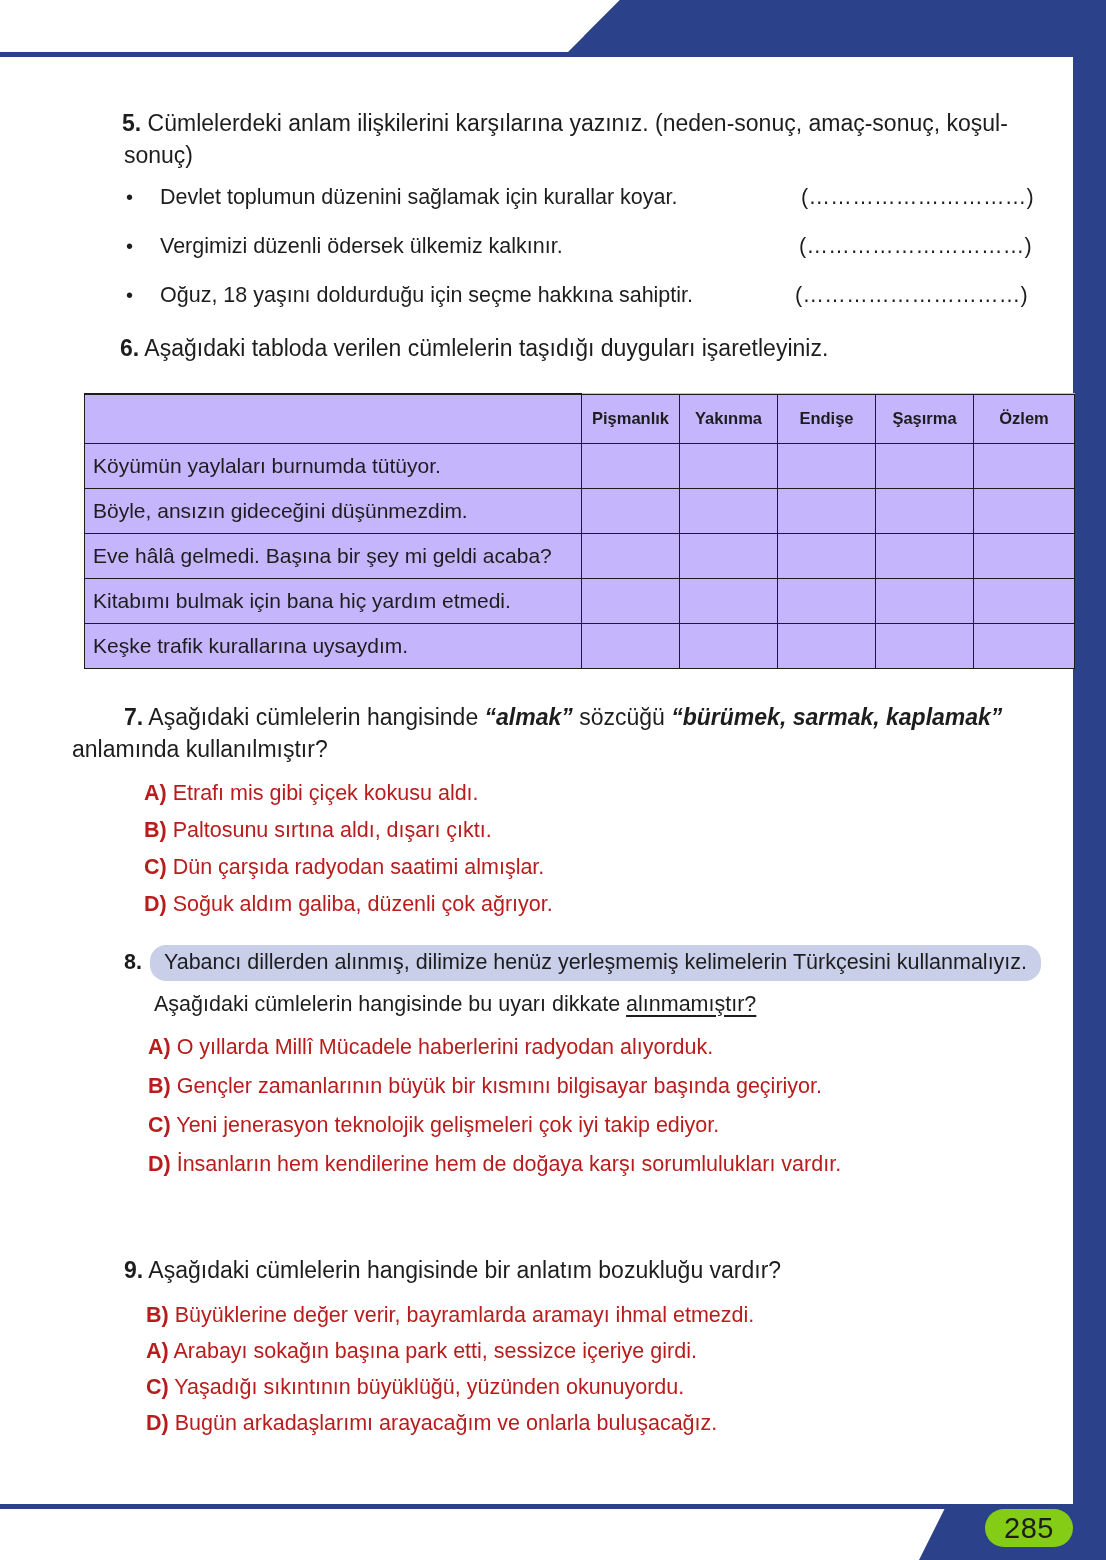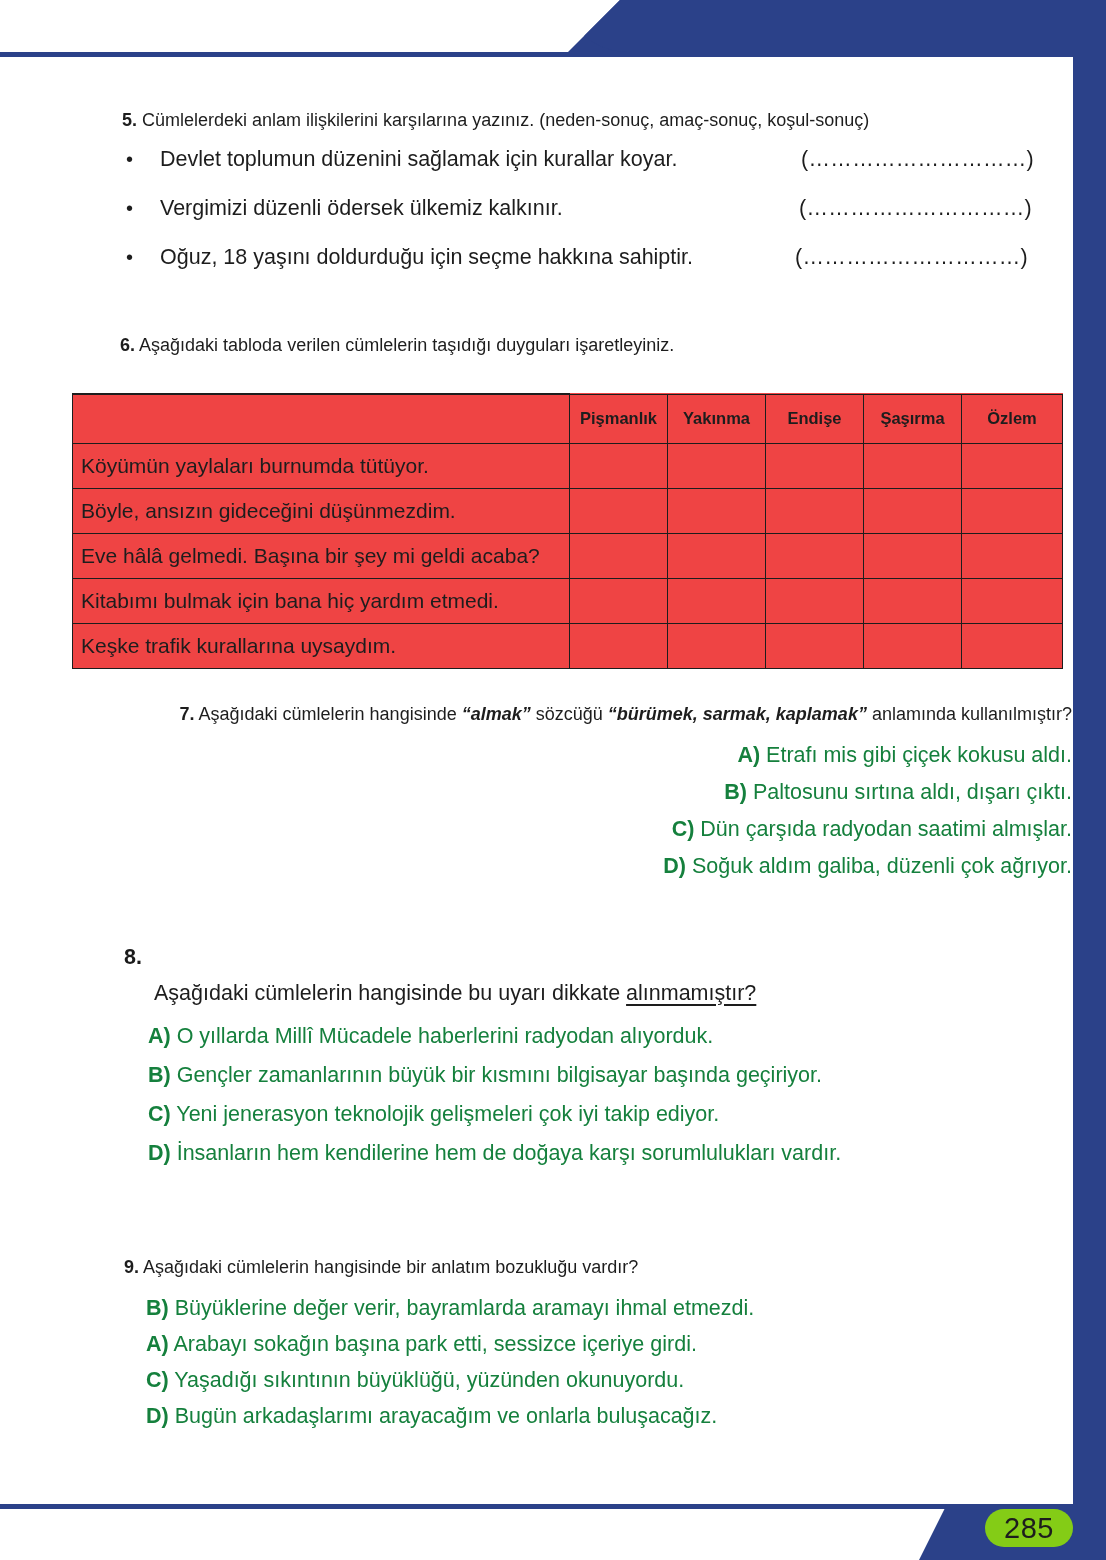--- a/index.html
+++ b/index.html
@@ -119,21 +119,21 @@
     width: 1073px;
     height: 1444px;
     padding: 0;
   }
 
   .q-block { position: absolute; width: 1000px; }
 
   .q-num { font-weight: bold; }
 
   .q-stem {
-    font-size: 18px;
+    font-size: 23px;
     line-height: 1.38;
     color: #1d1d1d;
   }
 
   
   #q5 { left: 72px; top: 48px; }
   #q5 .stem-line { margin-left: 52px; text-indent: -2px; }
   .bullets { margin: 14px 0 0 0; padding: 0; list-style: none; }
   .bullet-row {
     display: flex;
@@ -160,26 +160,26 @@
   .bullet-row.b1 .bullet-blank { padding-right: 38px; }
   .bullet-row.b2 .bullet-blank { padding-right: 40px; }
   .bullet-row.b3 .bullet-blank { padding-right: 44px; }
 
   
   #q6 { left: 72px; top: 273px; }
   #q6 .stem-line { margin-left: 48px; }
 
   .emotion-table {
     position: absolute;
-    left: 72px;
+    left: 84px;
     top: 333px;
     width: 990px;
     border-collapse: collapse;
     table-layout: fixed;
-    background: #ef4444;
+    background: #c4b5fd;
     padding-left: 40px;
   }
   .emotion-table td, .emotion-table th {
     border: 1.6px solid #1d1d1d;
     padding: 0;
   }
   .emotion-table thead th {
     height: 48px;
     font-size: 16.5px;
     font-weight: bold;
@@ -196,26 +196,26 @@
     padding-left: 8px;
     font-size: 21px;
     color: #1d1d1d;
     white-space: nowrap;
   }
   .col-sentence { width: 497px; }
   .col-mark { width: 98px; }
   .col-mark-wide { width: 101px; }
 
   
-  #q7 { left: 72px; top: 642px; width: 1000px; text-align: right; }
+  #q7 { left: 72px; top: 642px; width: 1000px; }
   #q7 .stem-line { text-indent: 52px; }
   .opt-list { margin: 16px 0 0 0; padding: 0; list-style: none; }
   .opt-row {
     font-size: 21.5px;
-    color: #15803d;
+    color: #b91c1c;
     margin-bottom: 12px;
     padding-left: 72px;
   }
   .opt-letter { font-weight: bold; }
   .bi { font-weight: bold; font-style: italic; }
 
   
   #q8 { left: 72px; top: 885px; width: 1010px; }
   #q8 .q8-first {
     display: flex;
@@ -359,20 +359,21 @@
       <li class="opt-row"><span class="opt-letter">A)</span> <span>Etrafı mis gibi çiçek kokusu aldı.</span></li>
       <li class="opt-row"><span class="opt-letter">B)</span> <span>Paltosunu sırtına aldı, dışarı çıktı.</span></li>
       <li class="opt-row"><span class="opt-letter">C)</span> <span>Dün çarşıda radyodan saatimi almışlar.</span></li>
       <li class="opt-row"><span class="opt-letter">D)</span> <span>Soğuk aldım galiba, düzenli çok ağrıyor.</span></li>
     </ul>
   </section>
 
   <section class="q-block" id="q8">
     <div class="q8-first">
       <span class="q8-num q-num">8.</span>
+      <span class="highlight-pill">Yabancı dillerden alınmış, dilimize henüz yerleşmemiş kelimelerin Türkçesini kullanmalıyız.</span>
     </div>
     <div class="q8-second"><span>Aşağıdaki cümlelerin hangisinde bu uyarı dikkate </span><span class="u">alınmamıştır?</span></div>
 
     <ul class="opt-list">
       <li class="opt-row"><span class="opt-letter">A)</span> <span>O yıllarda Millî Mücadele haberlerini radyodan alıyorduk.</span></li>
       <li class="opt-row"><span class="opt-letter">B)</span> <span>Gençler zamanlarının büyük bir kısmını bilgisayar başında geçiriyor.</span></li>
       <li class="opt-row"><span class="opt-letter">C)</span> <span>Yeni jenerasyon teknolojik gelişmeleri çok iyi takip ediyor.</span></li>
       <li class="opt-row"><span class="opt-letter">D)</span> <span>İnsanların hem kendilerine hem de doğaya karşı sorumlulukları vardır.</span></li>
     </ul>
   </section>

